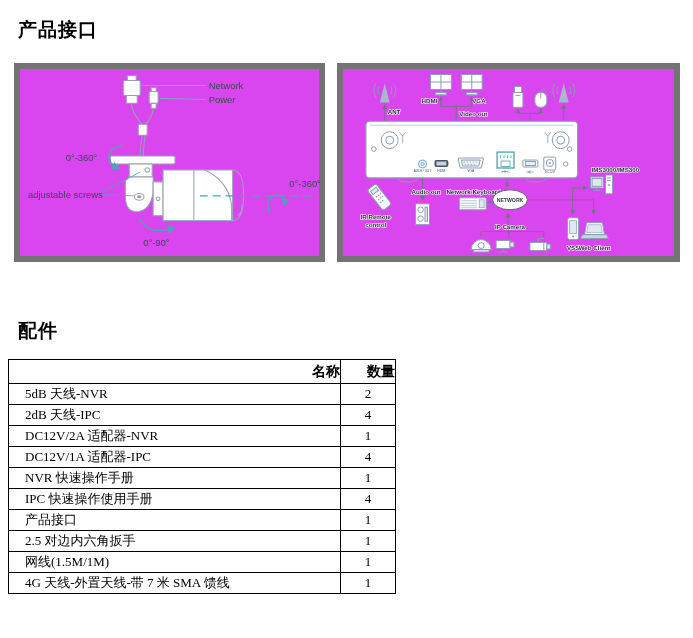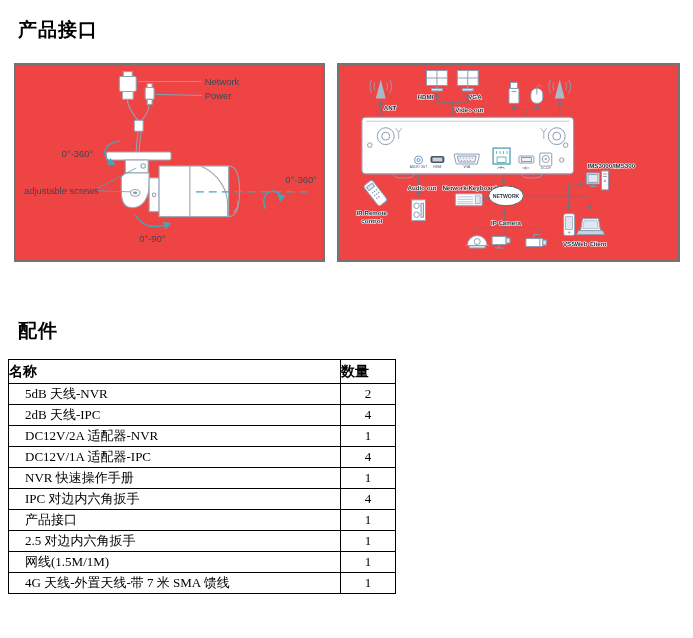--- a/index.html
+++ b/index.html
@@ -6,35 +6,35 @@
   body{
     width:693px;height:638px;background:#ffffff;position:relative;overflow:hidden;
     font-family:"Liberation Serif","DejaVu Serif",serif;color:#000;
   }
   .sec-title{
     position:absolute;margin:8px;font-family:"Liberation Serif","DejaVu Serif",serif;
     font-weight:700;font-size:19px;color:#000;letter-spacing:1px;
   }
   #title-interfaces{left:10px;top:9px;}
   #title-accessories{left:10px;top:310px;text-align:center;}
-  .fig{position:absolute;background:#ef4444;border:2px solid #737373;box-sizing:border-box;}
+  .fig{position:absolute;background:#d946ef;border:6px solid #737373;box-sizing:border-box;}
   #fig-camera{left:14px;top:63px;width:311px;height:199px;}
   #fig-nvr{left:337px;top:63px;width:343px;height:199px;}
   svg{display:block;}
   svg text{font-family:"Liberation Sans","DejaVu Sans",sans-serif;}
   .clbl{font-size:9.5px;fill:#3d4854;}
   .lbl{font-size:6.2px;font-weight:600;fill:#222b38;paint-order:stroke;stroke:#ffffff;stroke-width:1.2px;}
   .tiny{font-size:3.2px;fill:#42506a;paint-order:stroke;stroke:#ffffff;stroke-width:0.6px;}
   .net{font-size:5.2px;font-weight:600;fill:#343c48;}
   #acc-table{
     position:absolute;left:8px;top:359px;width:388px;border-collapse:collapse;
     border:1.5px solid #000;font-family:"Liberation Serif","DejaVu Serif",serif;
   }
   #acc-table th{
-    border:1px solid #000;height:23px;font-size:14px;font-weight:700;text-align:left;padding:0;
+    border:1px solid #000;height:23px;font-size:14px;font-weight:700;text-align:right;padding:0;
   }
   #acc-table td{
     border:1px solid #000;height:20px;font-size:13px;padding:0 0 0 16px;text-align:left;
   }
   #acc-table td.qty{width:54px;text-align:center;padding:0;}
   #acc-table th.qty-h{width:54px;}
 </style>
 </head>
 <body>
 
@@ -362,21 +362,21 @@
       </tr>
       <tr>
         <td>DC12V/1A 适配器-IPC</td>
         <td class="qty">4</td>
       </tr>
       <tr>
         <td>NVR 快速操作手册</td>
         <td class="qty">1</td>
       </tr>
       <tr>
-        <td>IPC 对边内六角扳手</td>
+        <td>IPC 快速操作使用手册</td>
         <td class="qty">4</td>
       </tr>
       <tr>
         <td>产品接口</td>
         <td class="qty">1</td>
       </tr>
       <tr>
         <td>2.5 对边内六角扳手</td>
         <td class="qty">1</td>
       </tr>

